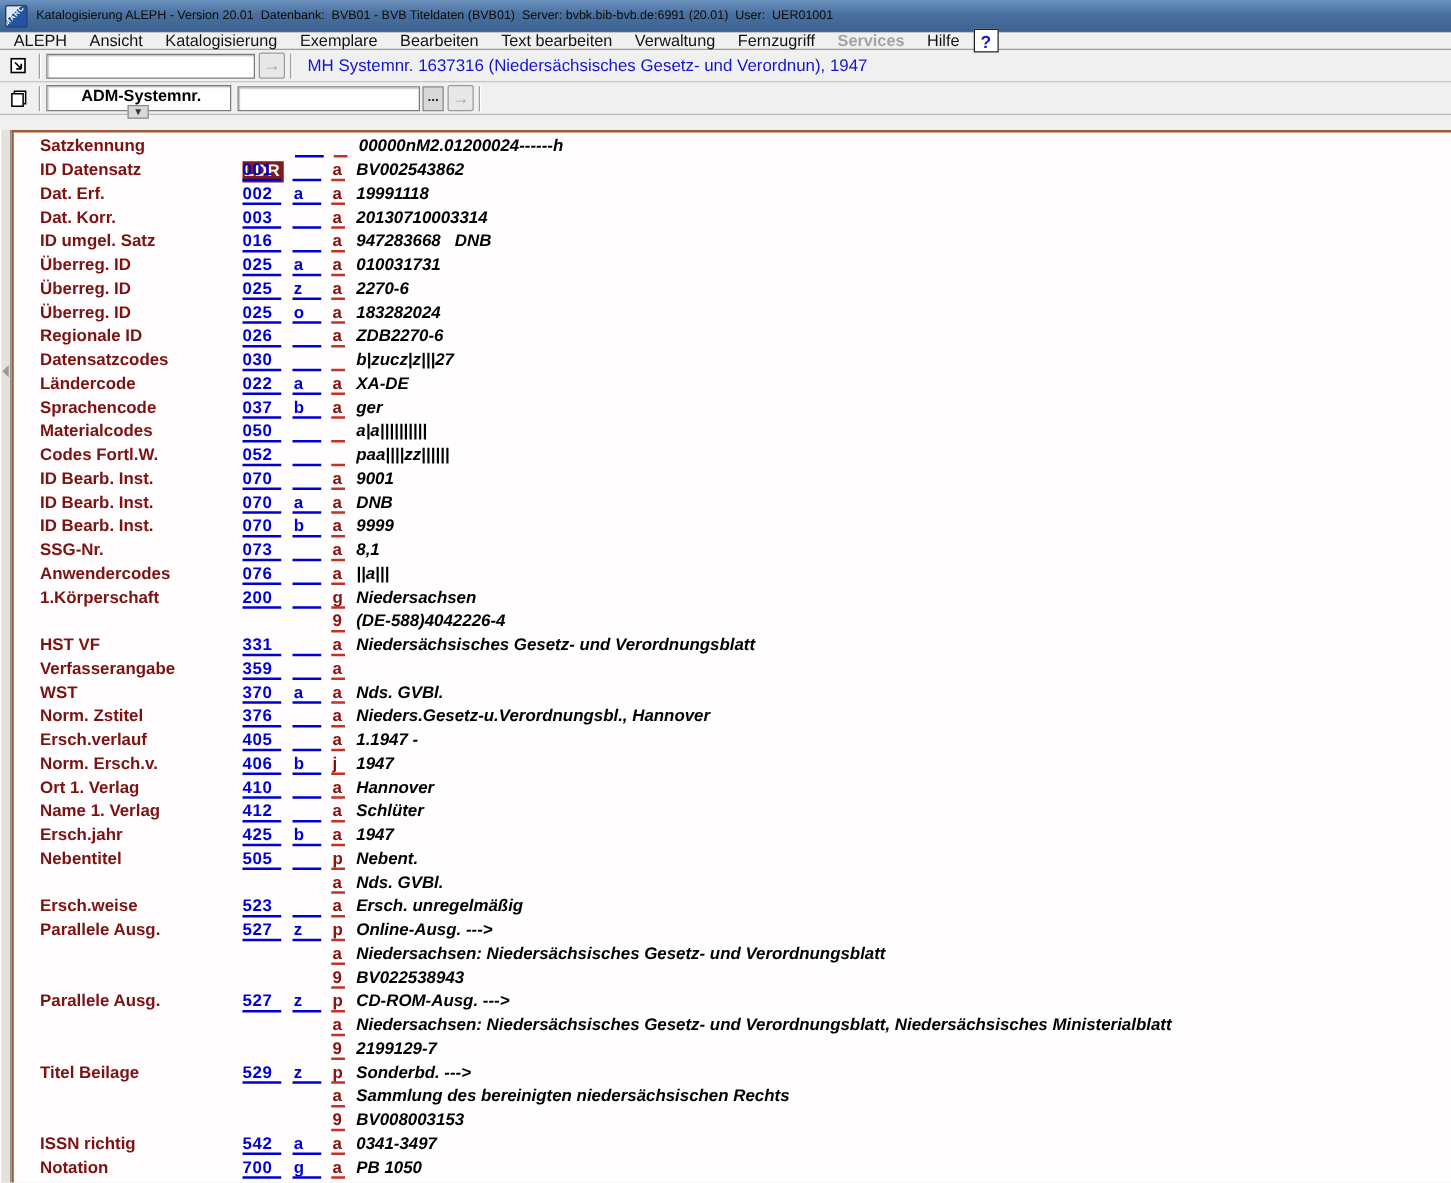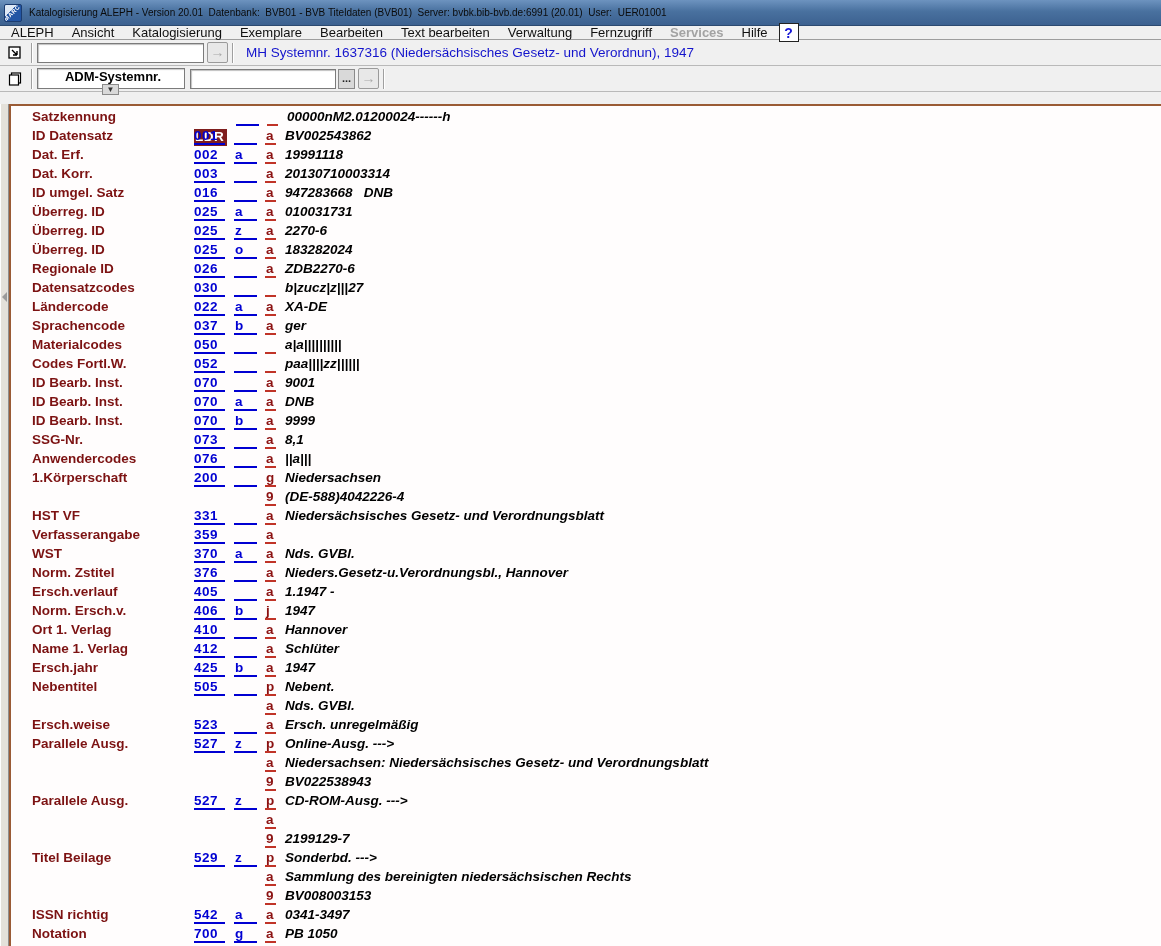--- a/index.html
+++ b/index.html
@@ -394,20 +394,21 @@
         <span class="rec-tag">527</span>
         <span class="rec-ind">z</span>
         <span class="rec-sub">p</span>
         <span class="rec-value">CD-ROM-Ausg. ---&gt;</span>
       </div>
       <div class="rec-row">
         <span class="rec-label"></span>
         <span class="rec-tag blank"></span>
         <span class="rec-ind blank"></span>
         <span class="rec-sub">a</span>
+        <span class="rec-value">Niedersachsen: Niedersächsisches Gesetz- und Verordnungsblatt, Niedersächsisches Ministerialblatt</span>
       </div>
       <div class="rec-row">
         <span class="rec-label"></span>
         <span class="rec-tag blank"></span>
         <span class="rec-ind blank"></span>
         <span class="rec-sub">9</span>
         <span class="rec-value">2199129-7</span>
       </div>
       <div class="rec-row">
         <span class="rec-label">Titel Beilage</span>

